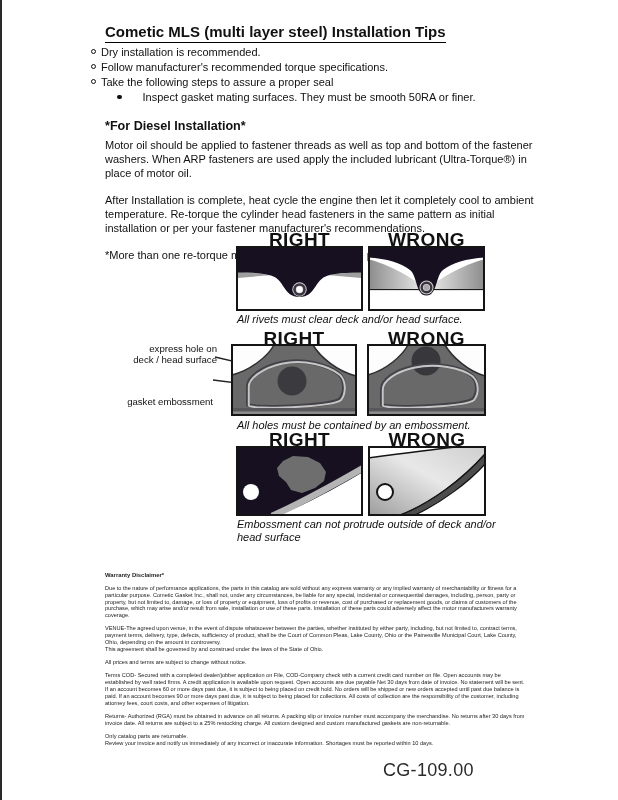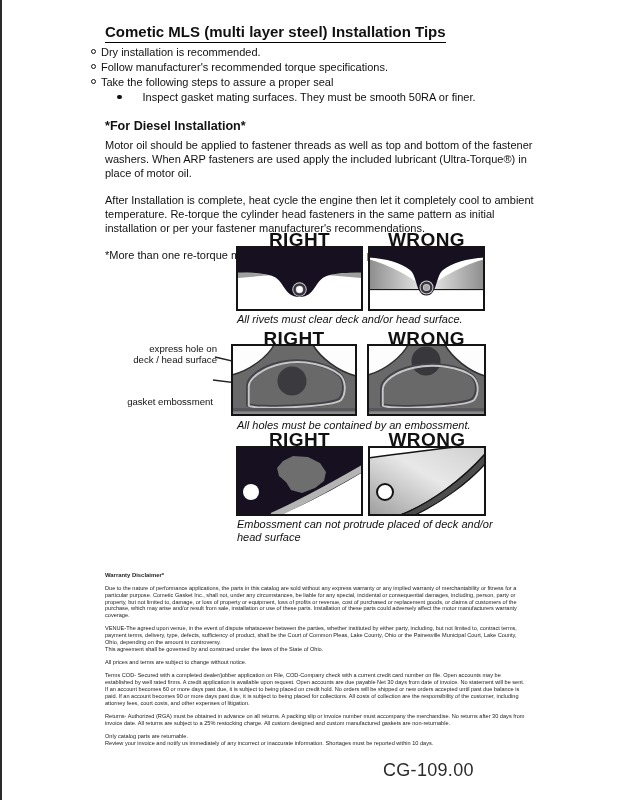--- a/index.html
+++ b/index.html
@@ -200,21 +200,21 @@
           <stop offset="1" stop-color="#cfcfcf"></stop>
       </linearGradient>
     </defs>
     <rect width="118" height="70" fill="#fff"></rect>
     <path d="M0,12 C30,8 60,4 88,1 H118 V7 C94,34 62,58 30,70 H0 Z" fill="url(#f3g)" stroke="#141414" stroke-width="1.5"></path>
     <path d="M118,7 C94,34 62,58 30,70 L45,70 C73,57 100,37 118,17 Z" fill="#4d4d4d" stroke="#141414" stroke-width="1.2"></path>
     <circle cx="17" cy="46" r="8" fill="#fff" stroke="#141414" stroke-width="2"></circle>
     <rect x="1" y="1" width="116" height="68" fill="none" stroke="#141414" stroke-width="2"></rect>
   </svg>
 </div>
-<div class="abs fig-caption" id="fig3-caption">Embossment can not protrude placed of deck and/or head surface</div>
+<div class="abs fig-caption" id="fig3-caption">Embossment can not protrude outside of deck and/or head surface</div>
 
 <div class="abs" id="legal">
   <div id="legal-heading">Warranty Disclaimer*</div>
   <div class="legal-block">Due to the nature of performance applications, the parts in this catalog are sold without any express warranty or any implied warranty of merchantability or fitness for a particular purpose.  Cometic Gasket Inc., shall not, under any circumstances, be liable for any special, incidental or consequential damages, including, person, party or property, but not limited to, damage, or loss of property or equipment, loss of profits or revenue, cost of purchased or replacement goods, or claims of customers of the purchase, which may arise and/or result from sale, installation or use of these parts.  Installation of these parts could adversely affect the motor manufacturers warranty coverage.</div>
   <div class="legal-block">
     <div>VENUE-The agreed upon venue, in the event of dispute whatsoever between the parties, whether instituted by either party, including, but not limited to, contract terms, payment terms, delivery, type, defects, sufficiency of product, shall be the Court of Common Pleas, Lake County, Ohio or the Painesville Municipal Court, Lake County, Ohio, depending on the amount in controversy.</div>
     <div>This agreement shall be governed by and construed under the laws of the State of Ohio.</div>
   </div>
   <div class="legal-block">All prices and terms are subject to change without notice.</div>
   <div class="legal-block">Terms COD- Secured with a completed dealer/jobber application on File, COD-Company check with a current credit card number on file.  Open accounts may be established by well rated firms.  A credit application is available upon request.  Open accounts are due payable Net 30 days from date of invoice.  No statement will be sent.  If an account becomes 60 or more days past due, it is subject to being placed on credit hold.  No orders will be shipped or new orders accepted until past due balance is paid.  If an account becomes 90 or more days past due, it is subject to being placed for collections.  All costs of collection are the responsibility of the customer, including attorney fees, court costs, and other expenses of litigation.</div>

